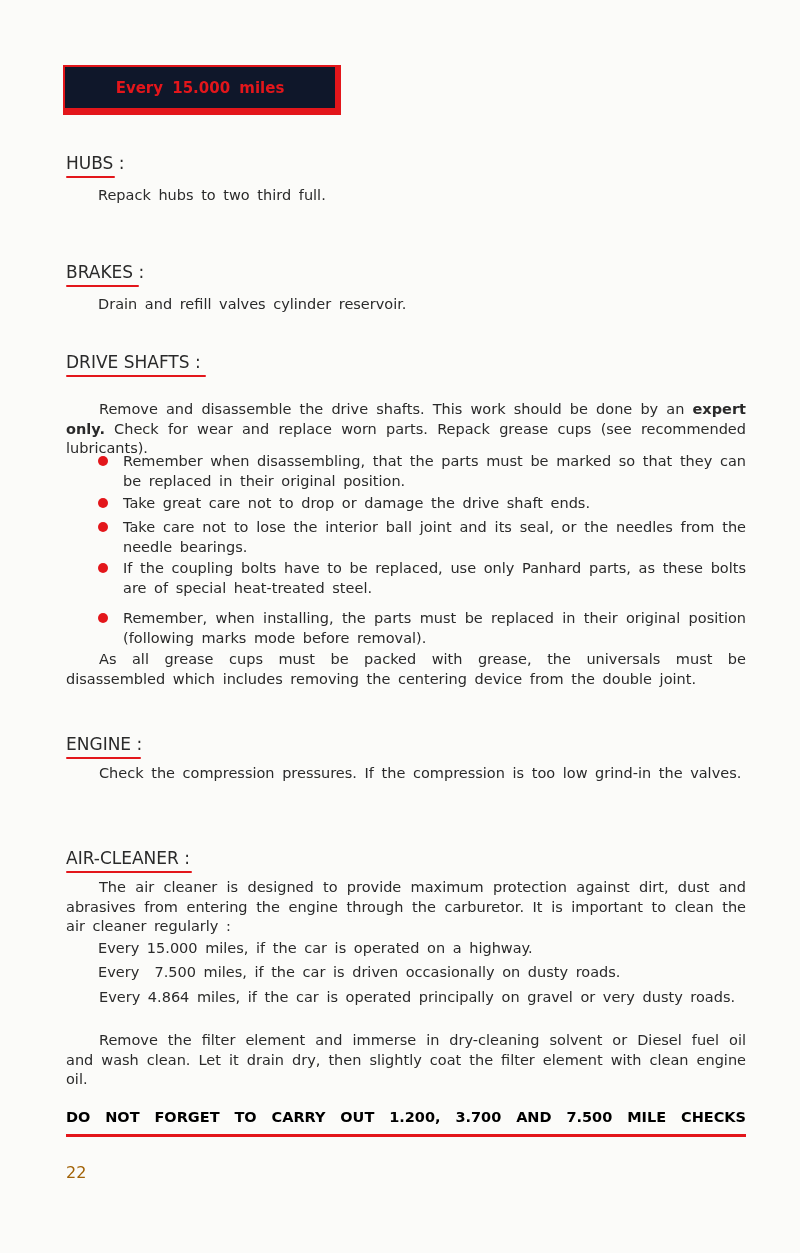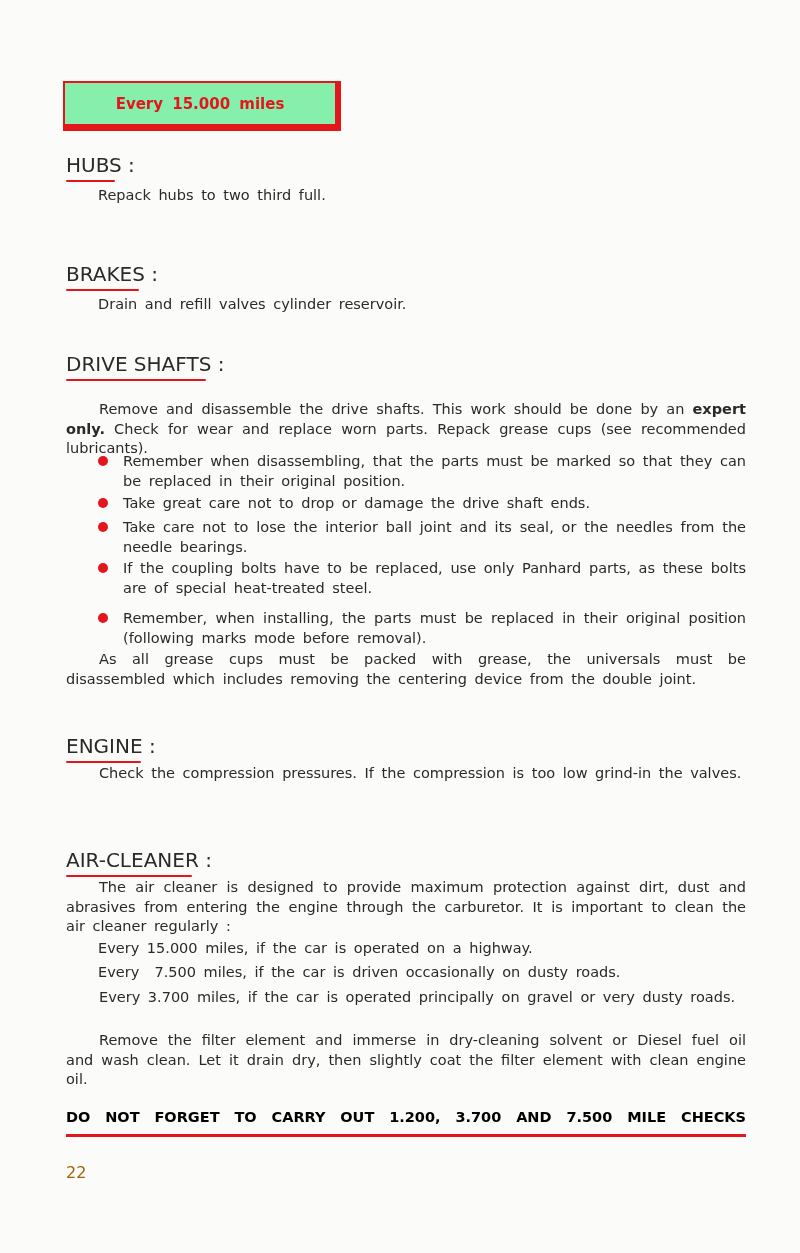--- a/index.html
+++ b/index.html
@@ -1,28 +1,28 @@
 <!DOCTYPE html>
 <html><head>
 <meta charset="utf-8">
 <style>
   html, body { margin: 0; padding: 0; }
   body {
     width: 800px; height: 1253px; background: #fbfbf9; position: relative;
     font-family: "DejaVu Sans", sans-serif; color: #2a2a2a; overflow: hidden;
   }
   .banner {
-    position: absolute; left: 63px; top: 81px; width: 278px; height: 50px;
+    position: absolute; left: 63px; top: 65px; width: 278px; height: 50px;
     border: 2px solid #e3161b; border-right: 6px solid #e3161b; border-bottom: 7px solid #e3161b;
-    box-sizing: border-box; background: #86efac;
+    box-sizing: border-box; background: #0f172a;
     display: flex; align-items: center; justify-content: center;
   }
   .banner span { color: #e3161b; font-weight: bold; font-size: 15px; word-spacing: 4px; }
   .heading {
-    position: absolute; left: 66px; font-size: 20px; color: #2a2a2a;
+    position: absolute; left: 66px; font-size: 17px; color: #2a2a2a;
   }
   .heading .ul {
     position: absolute; left: 0; bottom: -5px; height: 2px; background: #e3161b; border-radius: 1px;
   }
   .para {
     position: absolute; left: 66px; width: 680px; font-size: 14.5px; line-height: 19.5px;
     text-align: justify; word-spacing: 3px;
   }
   .para.indent { text-indent: 33px; }
   .para.indented-lines { left: 98px; width: 560px; text-align: left; }
@@ -100,18 +100,18 @@
 </div>
 <div class="para indent" style="top:764px;">Check the compression pressures.  If the compression is too low grind-in the valves.</div>
 
 <div class="heading" style="top:848px;">
   <span>AIR-CLEANER</span><span> :</span>
   <div class="ul" style="width:126px;"></div>
 </div>
 <div class="para indent" style="top:878px;">The air cleaner is designed to provide maximum protection against dirt, dust and abrasives from entering the engine through the carburetor.  It is important to clean the air cleaner regularly :</div>
 <div class="every-line" style="top:939px;">Every 15.000 miles, if the car is operated on a highway.</div>
 <div class="every-line" style="top:963px;">Every  7.500 miles, if the car is driven occasionally on dusty roads.</div>
-<div class="para indent" style="top:988px;">Every  3.700 miles, if the car is operated principally on gravel or very dusty roads.</div>
+<div class="para indent" style="top:988px;">Every  4.864 miles, if the car is operated principally on gravel or very dusty roads.</div>
 <div class="para indent" style="top:1031px;">Remove the filter element and immerse in dry-cleaning solvent or Diesel fuel oil and wash clean.  Let it drain dry, then slightly coat the filter element with clean engine oil.</div>
 
 <div class="footer-note">DO NOT FORGET TO CARRY OUT 1.200, 3.700 AND 7.500 MILE CHECKS</div>
 <div class="footer-rule"></div>
 <div class="page-number">22</div>
 
 </body></html>

